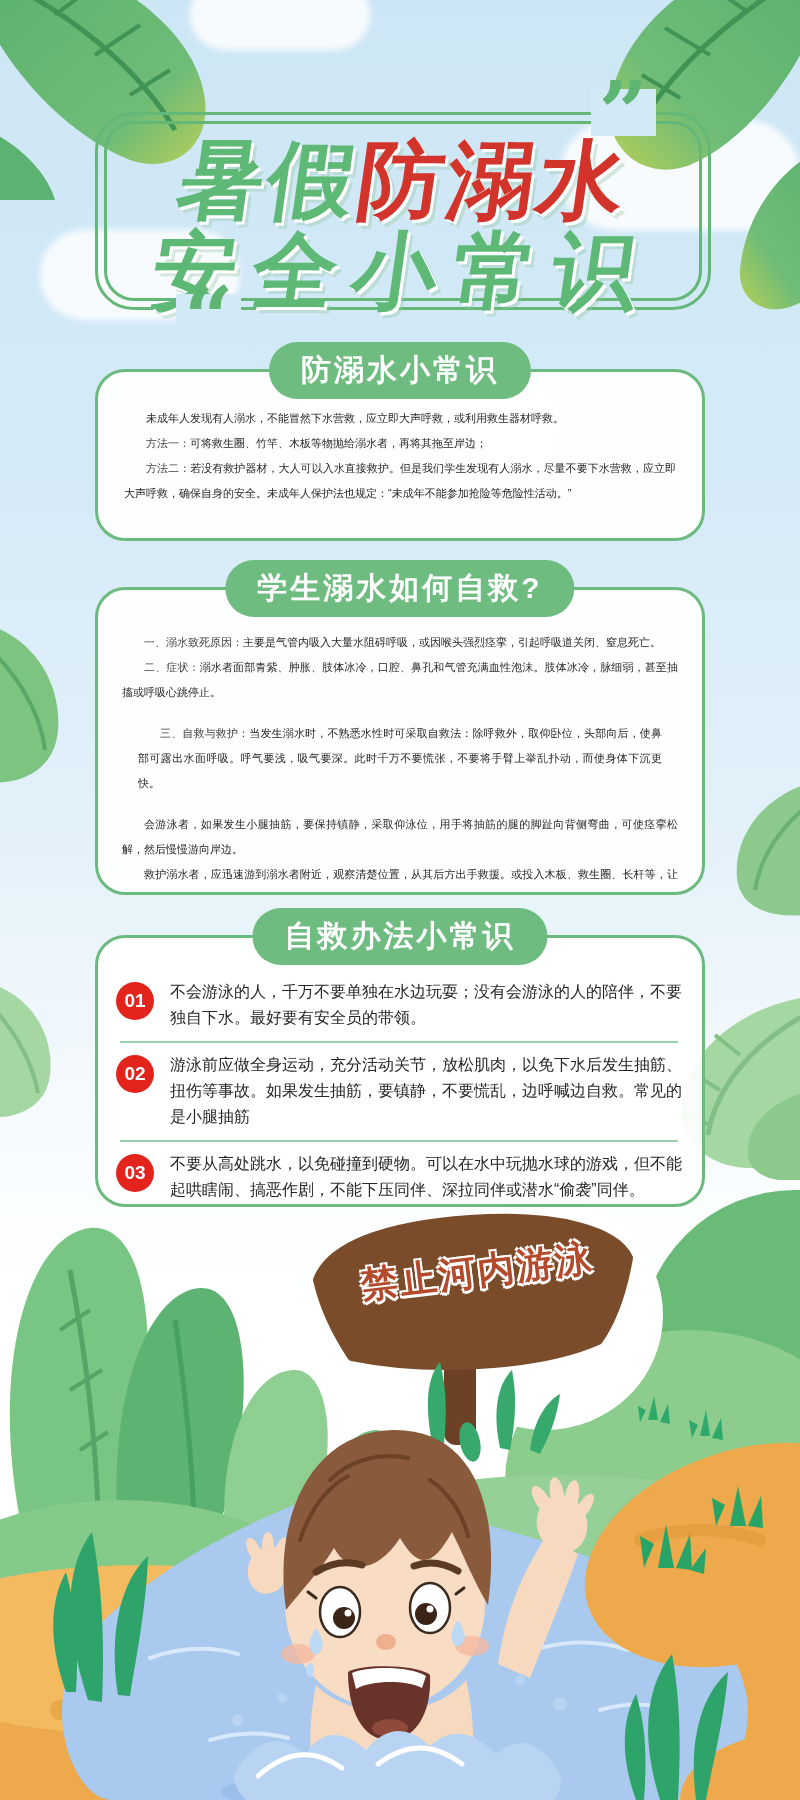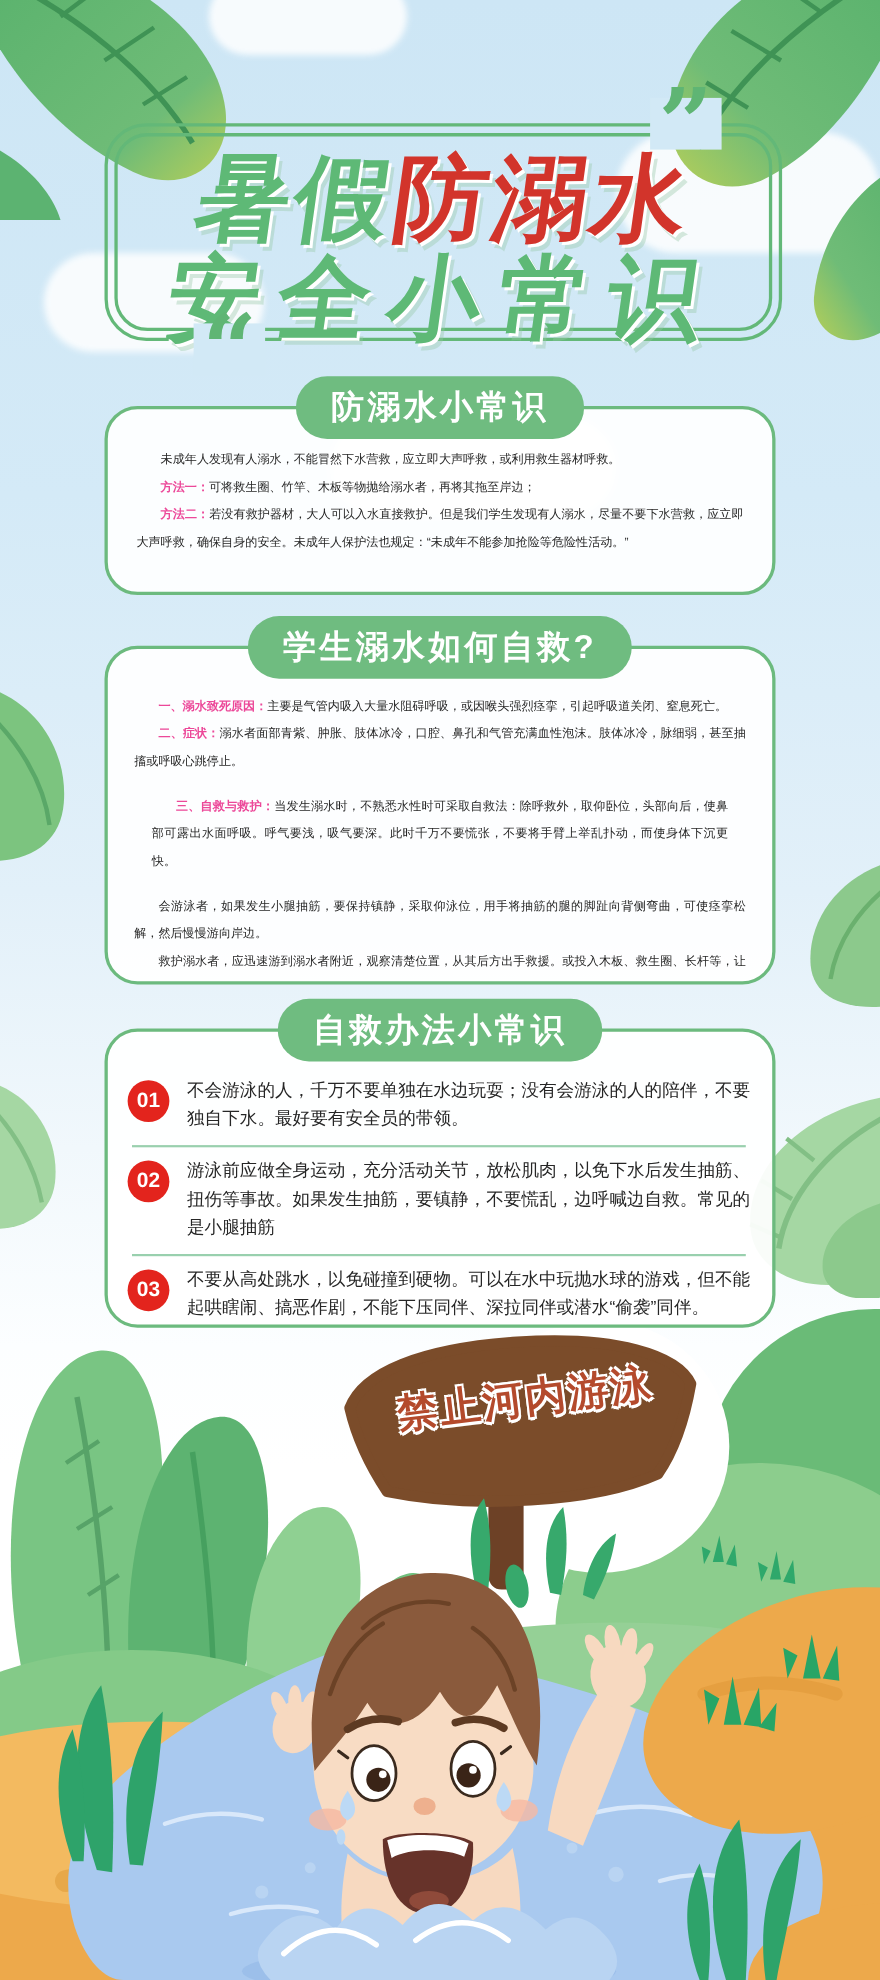--- a/index.html
+++ b/index.html
@@ -31,21 +31,21 @@
     background:#6fbc80;color:#fff;font-weight:700;font-size:30px;letter-spacing:3px;
     padding:8px 32px;border-radius:36px;white-space:nowrap;}
   .box{position:absolute;top:27px;left:0;right:0;box-sizing:border-box;
     background:rgba(255,255,255,.93);border:3px solid #6cba7e;border-radius:30px;
     overflow:hidden;}
   .sec1 .box{height:172px;padding:34px 26px 8px;}
   .sec2 .box{height:308px;padding:40px 24px 4px;}
   .sec3 .box{height:272px;padding:32px 18px 8px 16px;}
   .body-text{font-size:11px;line-height:25px;color:#262626;text-align:justify;}
   .indent{text-indent:2em;}
-  .red-label{color:#ec4899;font-weight:700;}
+  .red-label{color:#404040;font-weight:400;}
   .para-gap{margin-top:8px;}
 
   .item{display:flex;align-items:flex-start;gap:16px;padding:9px 2px 10px;}
   .badge{flex:0 0 38px;width:38px;height:38px;border-radius:50%;background:#e3241d;
     color:#fff;font-weight:700;font-size:19px;display:flex;align-items:center;justify-content:center;margin-top:3px;}
   .item-text{font-size:16px;line-height:26px;color:#262626;text-align:justify;}
   .divider{height:2px;background:#7fc49a;opacity:.8;margin:0 6px;}
 
   
   .deco{position:absolute;z-index:1;}

